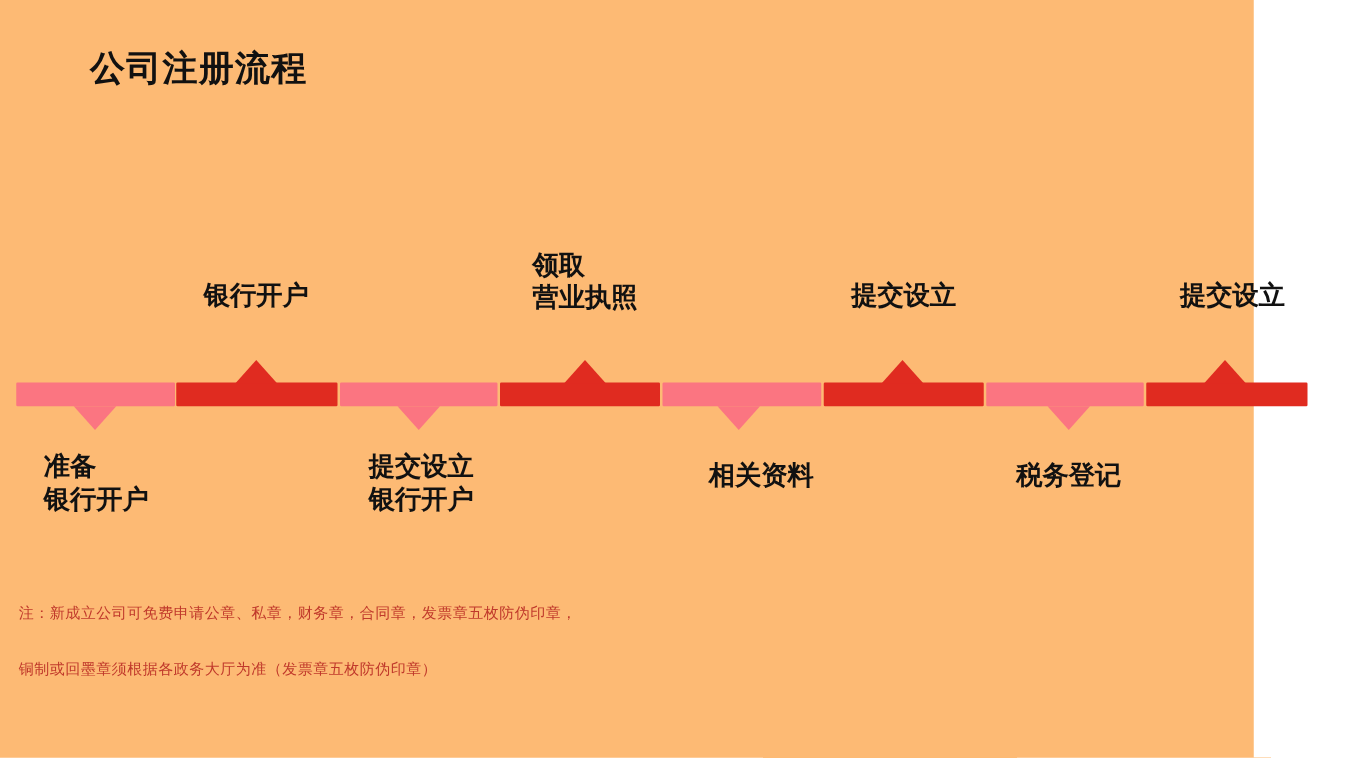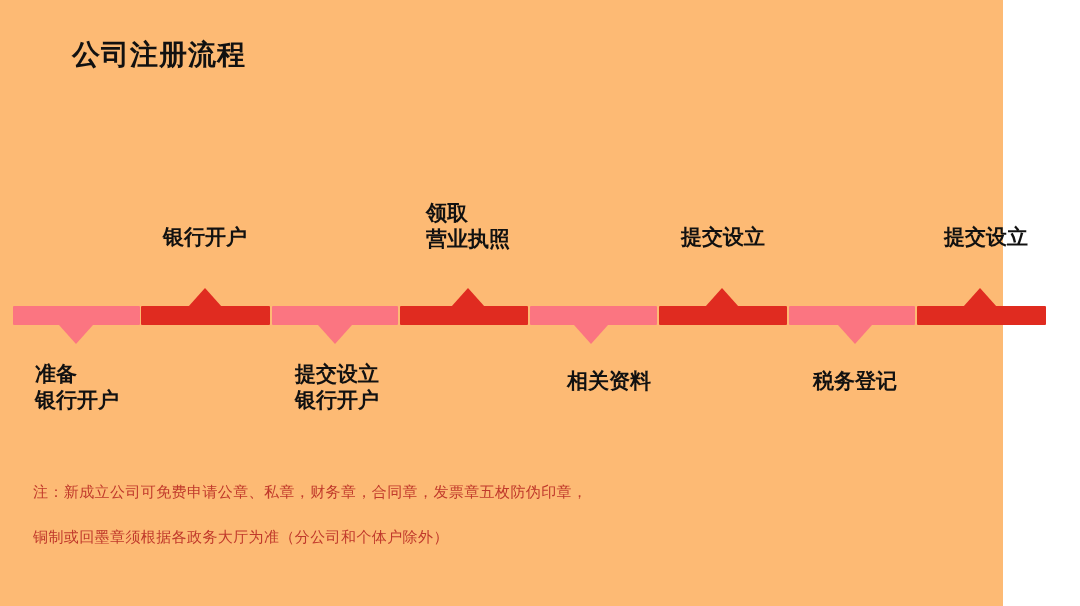--- a/index.html
+++ b/index.html
@@ -72,22 +72,22 @@
     color: #111111;
     text-align: left;
     line-height: 1.22;
     white-space: pre-line;
     transform: translateX(-50%);
   }
 
   
   .footnote {
     position: absolute;
-    left: 33px;
-    font-size: 15px;
+    left: 15px;
+    font-size: 12px;
     color: #c0392b;
     line-height: 1.1;
     letter-spacing: 0.4px;
     white-space: nowrap;
   }
   .footnote.l1 { top: 484px; }
   .footnote.l2 { top: 529px; }
 </style>
 </head>
 <body>
@@ -129,15 +129,15 @@
     <div class="marker down" style="left:838px;"></div>
     <div class="step-label" style="left:855px; top:368px;">税务登记</div>
 
     <div class="bar-seg" style="left:917px; width:129px; background:#E02B20;"></div>
     <div class="marker up" style="left:963px;"></div>
     <div class="step-label" style="left:986px; top:224px;">提交设立</div>
 
   </div>
 
   <div class="footnote l1">注：新成立公司可免费申请公章、私章，财务章，合同章，发票章五枚防伪印章，</div>
-  <div class="footnote l2">铜制或回墨章须根据各政务大厅为准（分公司和个体户除外）</div>
+  <div class="footnote l2">铜制或回墨章须根据各政务大厅为准（发票章五枚防伪印章）</div>
 
 </div>
 
 </body></html>

